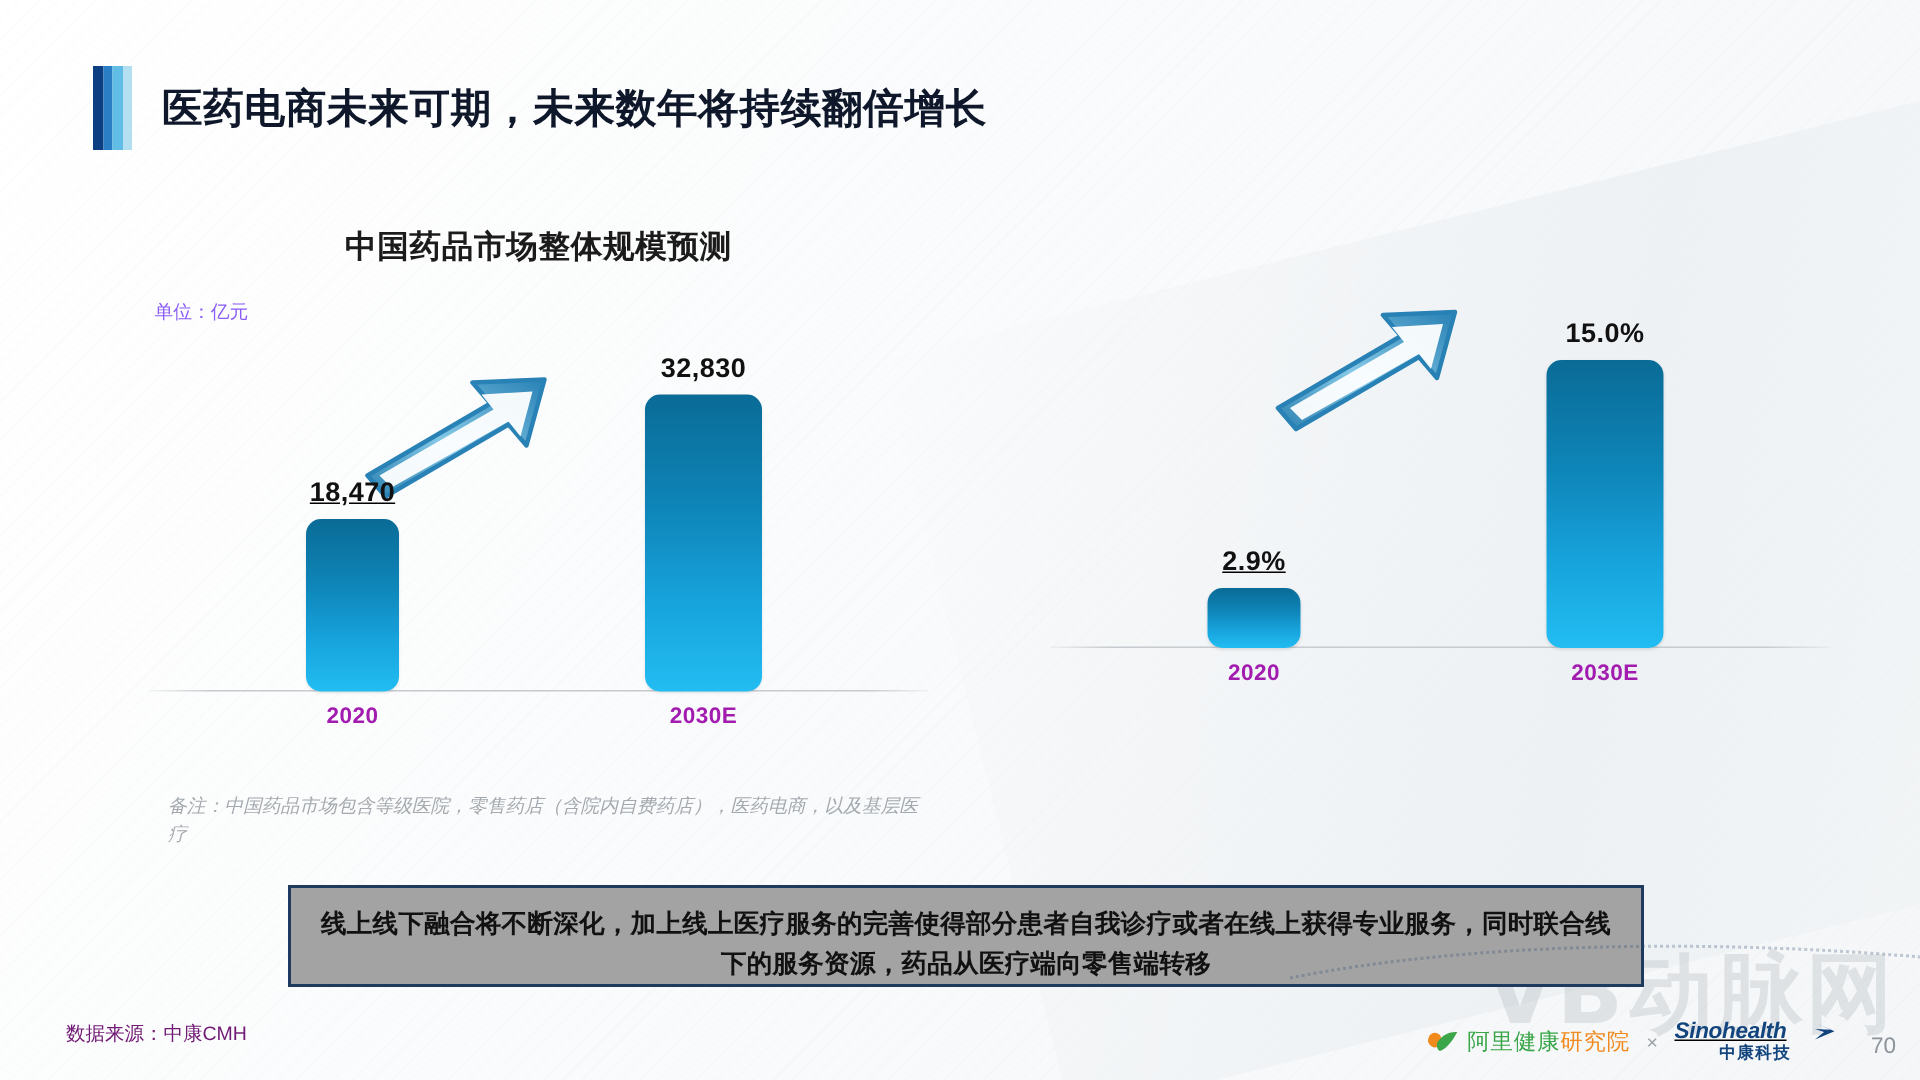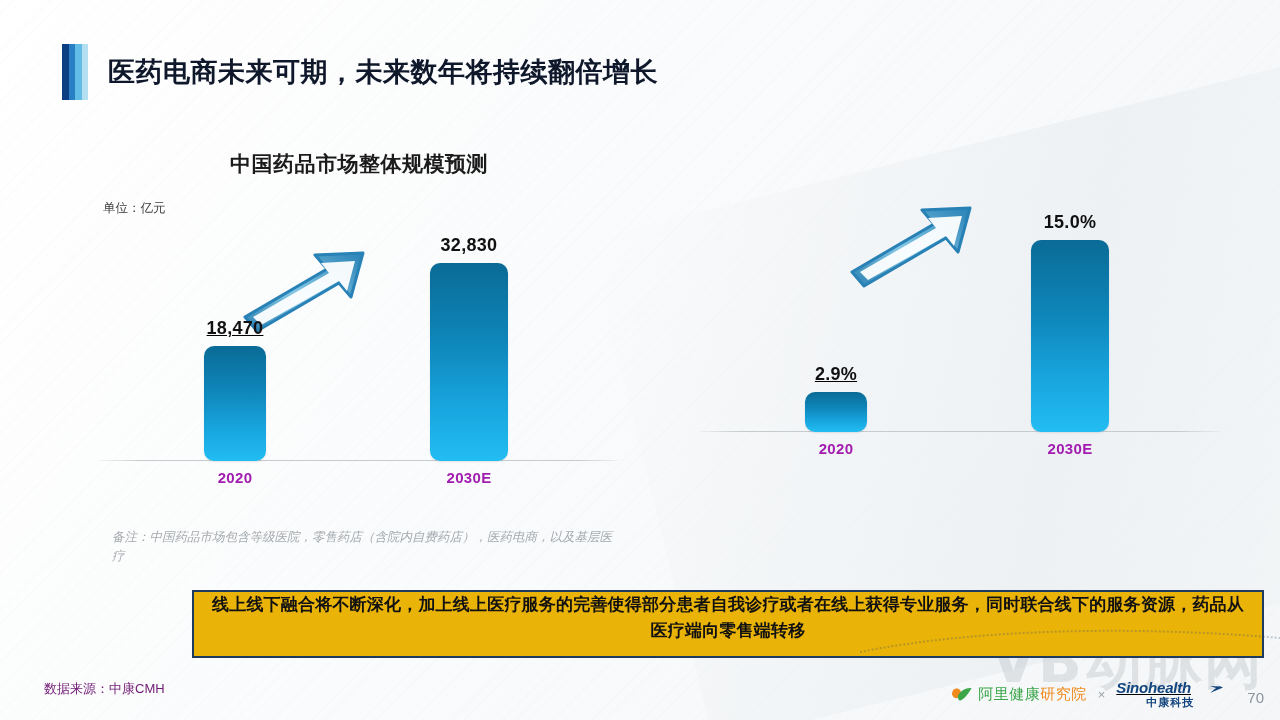--- a/index.html
+++ b/index.html
@@ -96,21 +96,21 @@
     font-size: 21px;
     font-weight: bold;
     color: #1b1b1b;
     text-align: center;
     letter-spacing: 0.5px;
     white-space: nowrap;
   }
 
   .chart-unit {
     font-size: 12.5px;
-    color: #404040;
+    color: #8b5cf6;
     margin-top: 22px;
     margin-left: 4px;
   }
 
   .plot {
     position: relative;
     height: 272px;
     margin-top: 6px;
   }
   .plot.nounit { margin-top: 44px; }
@@ -178,26 +178,26 @@
     font-style: italic;
     color: #a3a9ae;
     line-height: 1.55;
   }
 
   
   .callout {
     position: absolute;
     left: 192px;
     top: 590px;
-    width: 1072px;
+    width: 904px;
     height: 68px;
     border: 2px solid #1f3a5f;
-    background: #eab308;
-    display: flex;
-    align-items: flex-start;
+    background: #a3a3a3;
+    display: flex;
+    align-items: flex-end;
     justify-content: center;
     padding: 0 18px;
   }
   .callout-text {
     font-size: 17px;
     font-weight: bold;
     color: #111111;
     line-height: 1.55;
     text-align: center;
     letter-spacing: 0.2px;

